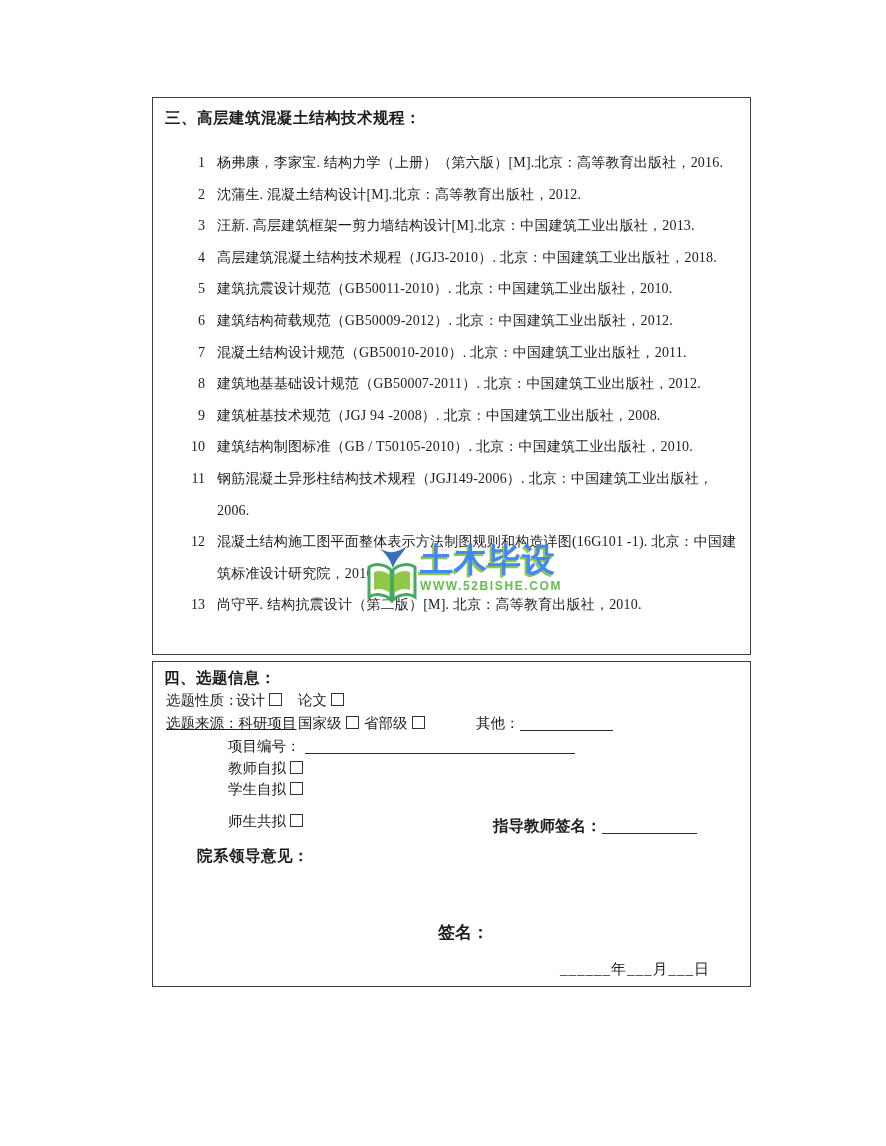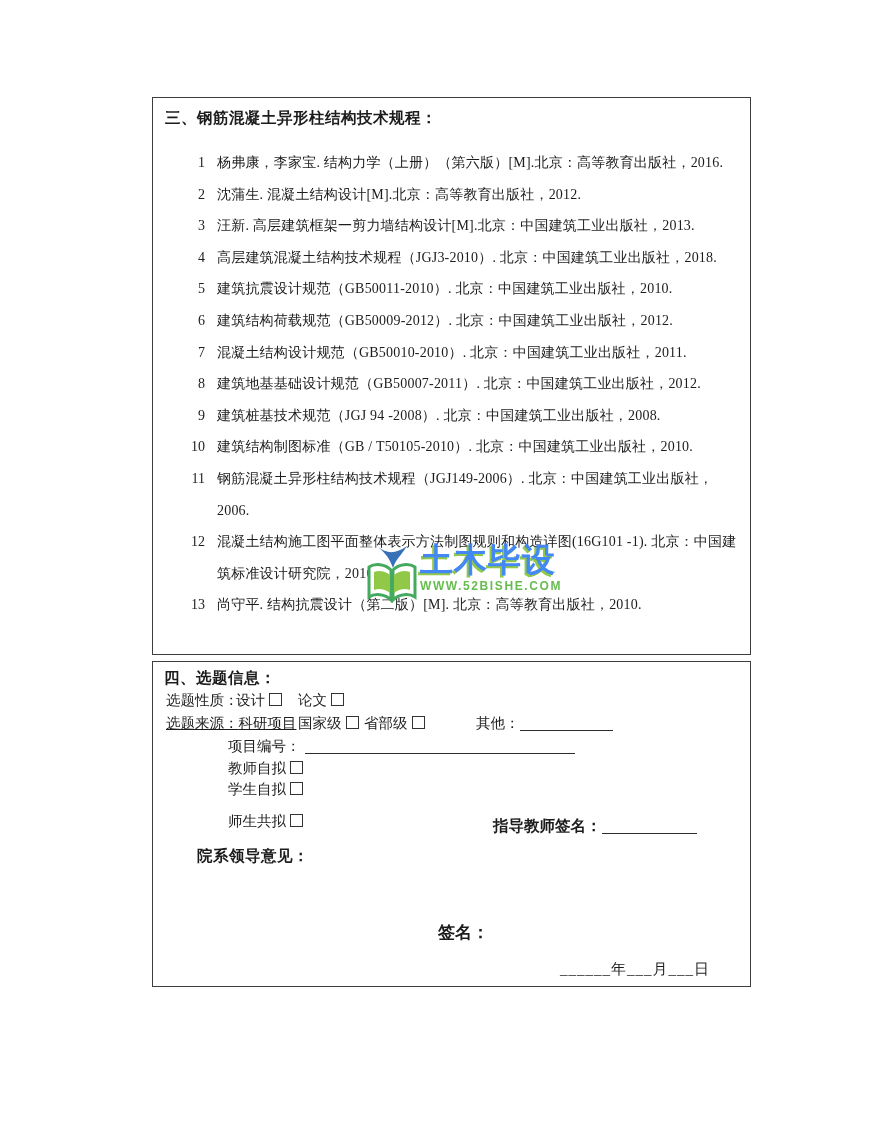--- a/index.html
+++ b/index.html
@@ -35,21 +35,21 @@
   .wm-textcol{margin-left:2px;}
   .wm-brand{font-size:33px;line-height:34px;font-weight:bold;color:#3b82f6;letter-spacing:1px;text-shadow:-2px 2px 0 #8dc63f;font-family:"Liberation Sans","DejaVu Sans",sans-serif;}
   .wm-url{font-size:12px;font-weight:bold;color:#5fb946;letter-spacing:1.6px;margin-top:2px;font-family:"Liberation Sans","DejaVu Sans",sans-serif;}
 </style>
 </head>
 <body>
 
 <div class="page">
 
   <div class="box box1">
-    <div class="sec-title b1-title">三、钢筋混凝土异形柱结构技术规程：</div>
+    <div class="sec-title b1-title">三、高层建筑混凝土结构技术规程：</div>
     <div class="ref-list" id="ref-list">
         <div class="ref-row">
           <span class="ref-num">1</span>
           <span class="ref-text">杨弗康，李家宝. 结构力学（上册）（第六版）[M].北京：高等教育出版社，2016.</span>
         </div>
         <div class="ref-row">
           <span class="ref-num">2</span>
           <span class="ref-text">沈蒲生. 混凝土结构设计[M].北京：高等教育出版社，2012.</span>
         </div>
         <div class="ref-row">

